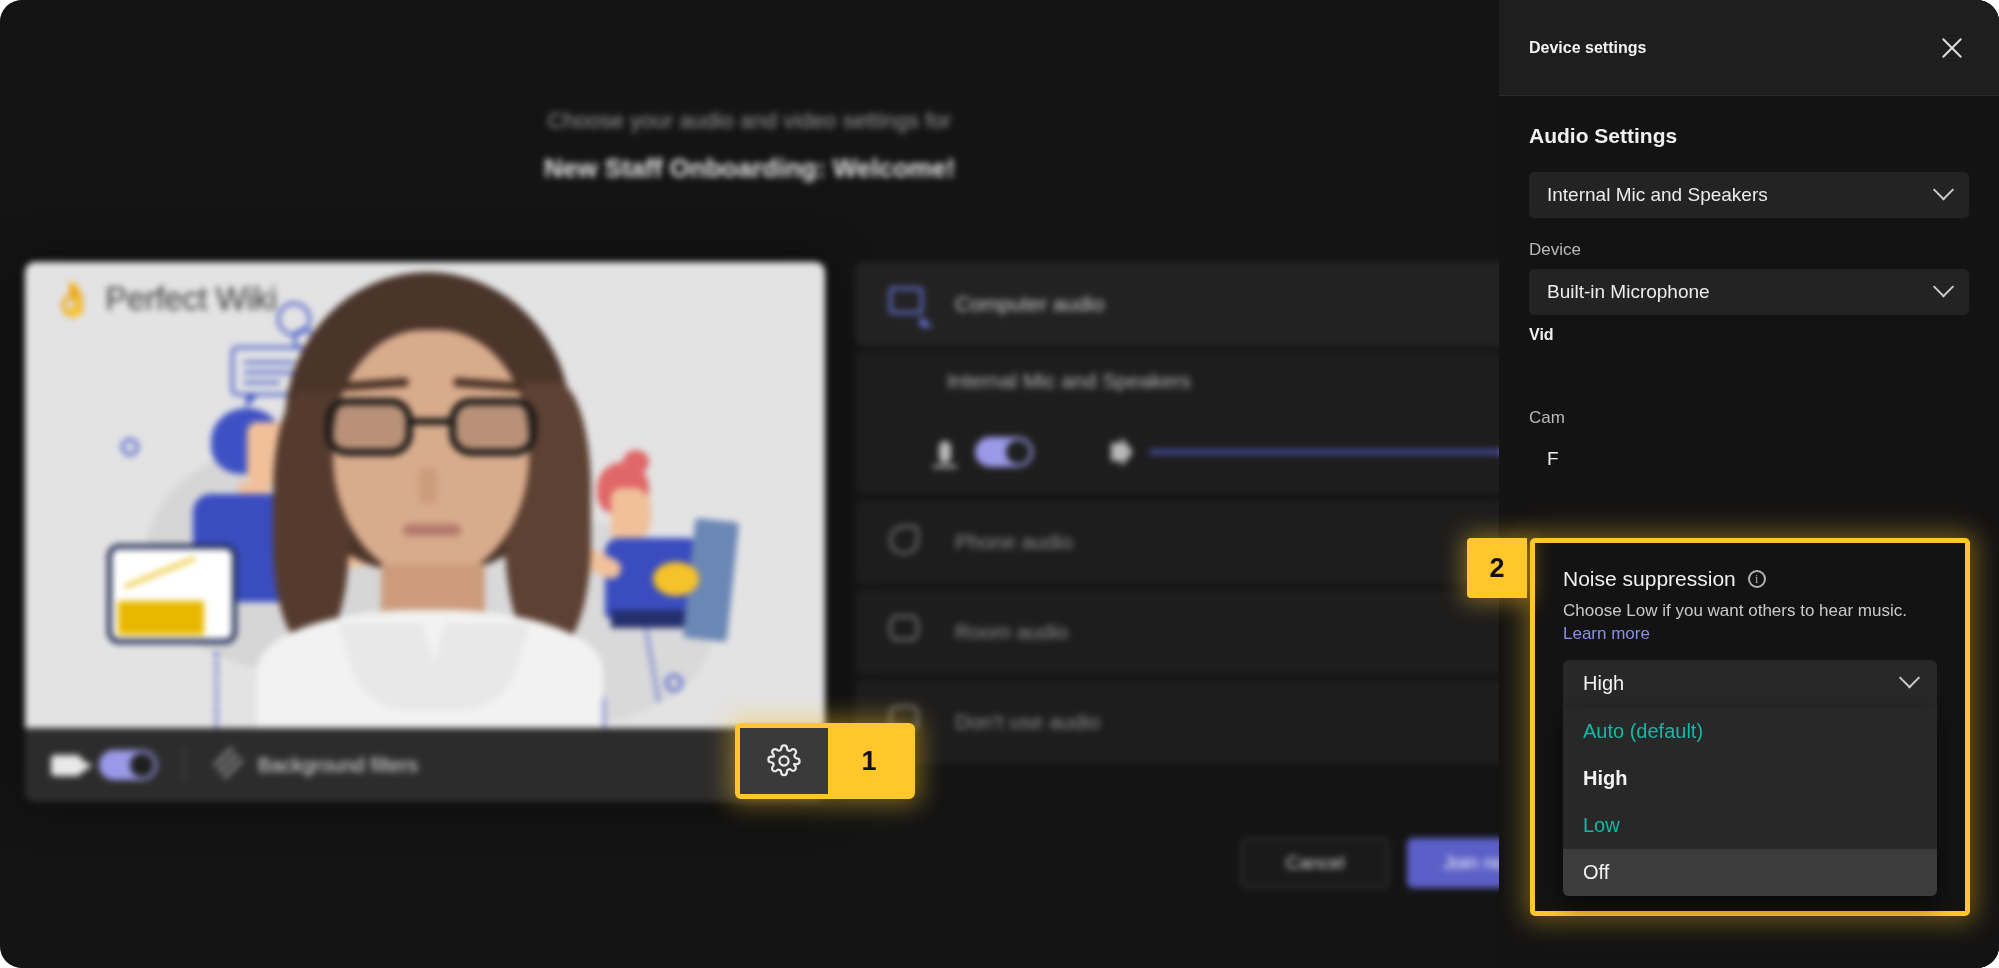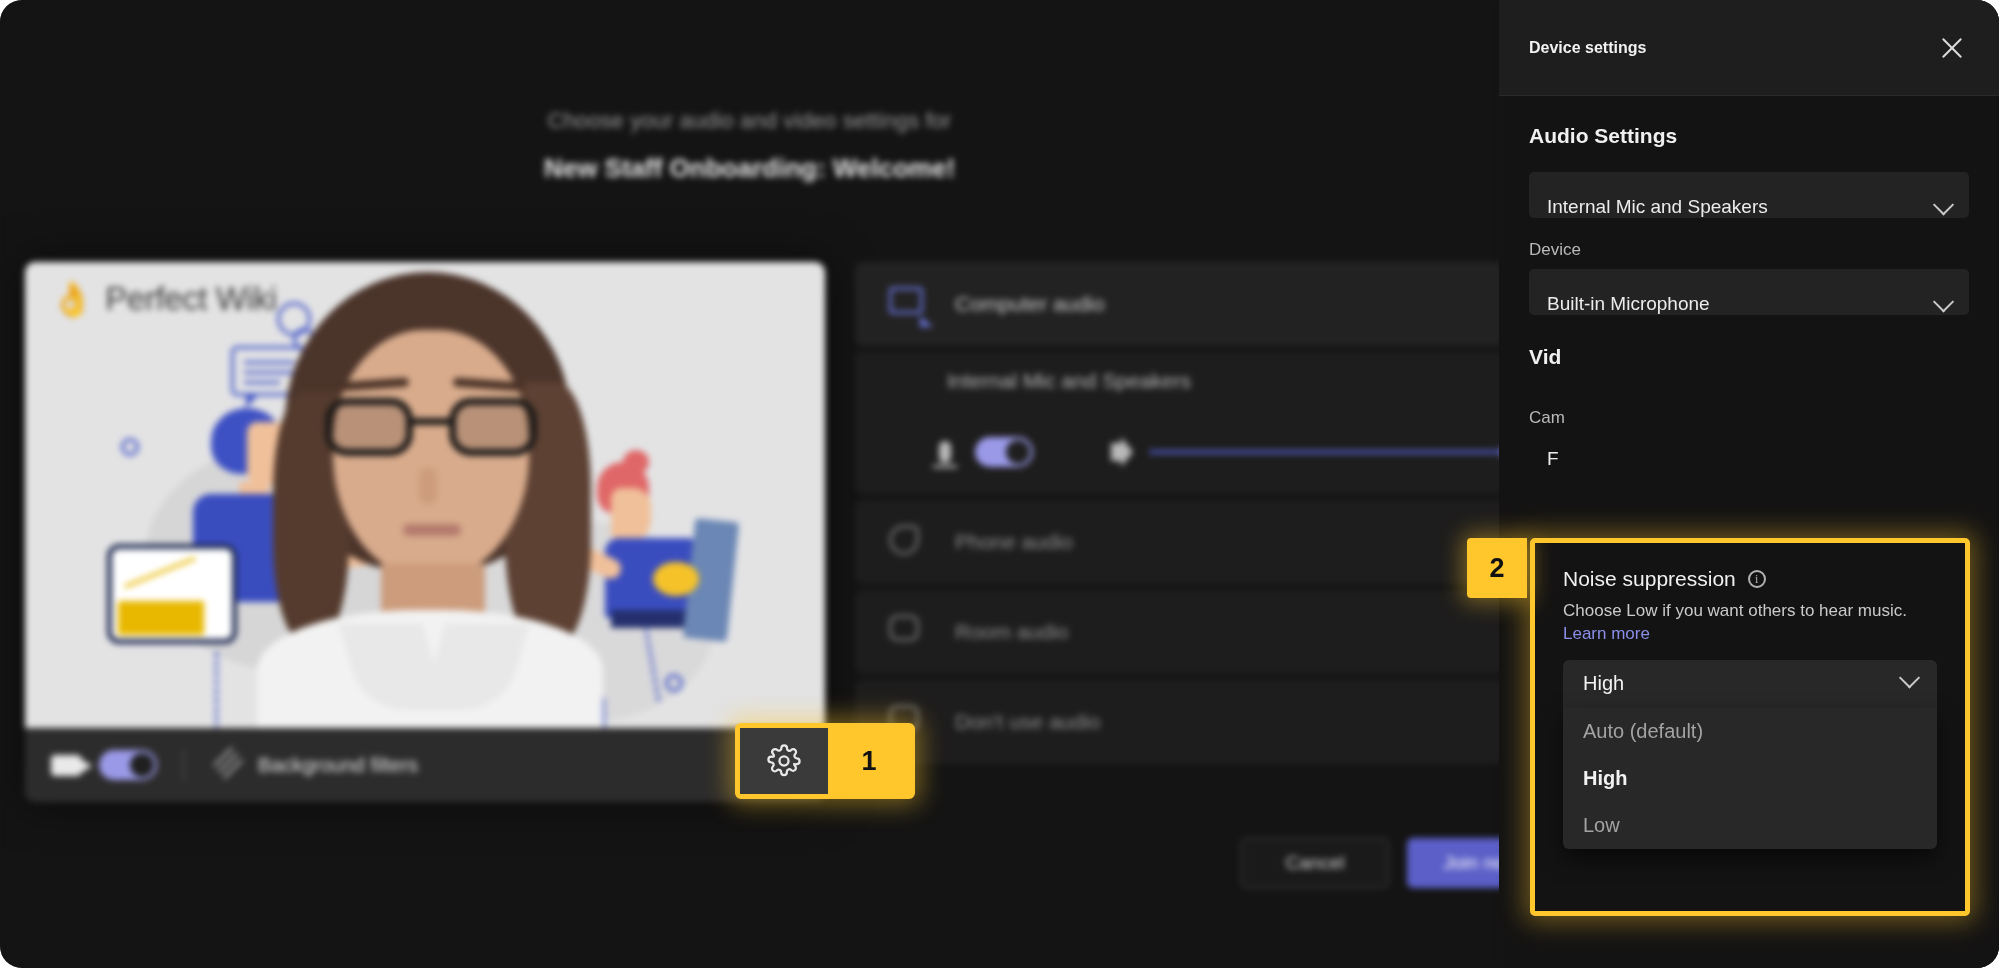--- a/index.html
+++ b/index.html
@@ -262,21 +262,21 @@
     width: 26px; height: 2px; background: #dcdcdc;
   }
   #panel-close:before { transform: rotate(45deg); }
   #panel-close:after  { transform: rotate(-45deg); }
 
   #panel-body { padding: 28px 30px 0 30px; background: #141313; height: 872px; }
   .sect-title { font-size: 21px; font-weight: bold; color: #f0f0f0; margin-bottom: 24px; }
   .fld-label { font-size: 17px; color: #b9b9b9; margin-bottom: 9px; }
   .select {
     height: 46px; background: #242323; border-radius: 5px;
-    display: flex; align-items: flex-end; justify-content: space-between;
+    display: flex; align-items: center; justify-content: space-between;
     padding: 0 18px 0 18px; margin-bottom: 22px;
   }
   .select .val { font-size: 19px; color: #ececec; }
   .chev {
     width: 15px; height: 15px; border-right: 2px solid #cacaca; border-bottom: 2px solid #cacaca;
     transform: rotate(45deg) translate(-4px,-4px);
   }
 
   
   #ns-highlight {
@@ -303,21 +303,21 @@
     margin-top: 14px; height: 48px; background: #292828; border-radius: 6px 6px 0 0;
     display:flex; align-items:center; justify-content: space-between; padding: 0 20px;
   }
   #ns-select .val { font-size: 20px; color: #f2f2f2; }
   #ns-list {
     background: #292828; border-radius: 0 0 6px 6px; overflow: hidden;
     box-shadow: 0 10px 22px rgba(0,0,0,.55);
   }
   .ns-item {
     height: 47px; display: flex; align-items: center; padding: 0 20px;
-    font-size: 20px; color: #a3a3a3;
+    font-size: 20px; color: #14b8a6;
   }
   .ns-item.bold { color: #f2f2f2; font-weight: bold; }
   .ns-item.hl { background: #3d3c3c; color: #f2f2f2; }
 
   
   .badge {
     position: absolute; z-index: 70;
     background: #ffc72c; color: #111;
     font-size: 27px; font-weight: bold;
     display: flex; align-items: center; justify-content: center;
@@ -537,21 +537,21 @@
       </div>
 
       <div class="fld-label">Device</div>
 
       <div class="select">
         <span class="val">Built-in Microphone</span>
         <span class="chev"></span>
       </div>
     </div>
 
-    <div class="behind-lbl" style="left:30px;top:345px;font-size:21px;font-weight:bold;">Vid</div>
+    <div class="behind-lbl" style="left:30px;top:326px;font-size:16px;font-weight:bold;">Vid</div>
     <div class="behind-lbl" style="left:30px;top:408px;font-size:17px;color:#b9b9b9;">Cam</div>
     <div class="behind-lbl" style="left:48px;top:448px;font-size:19px;color:#ececec;">F</div>
     <div class="chev" style="position:absolute;right:52px;top:886px;z-index:45;"></div>
   </div>
 
   <div class="badge" id="badge-2">2</div>
 
   <div id="ns-highlight">
     <div id="ns-title-row">
       <span id="ns-title">Noise suppression</span>
@@ -561,16 +561,17 @@
 
     <div id="ns-select">
       <span class="val">High</span>
       <span class="chev"></span>
     </div>
 
     <div id="ns-list">
       <div class="ns-item">Auto (default)</div>
       <div class="ns-item bold">High</div>
       <div class="ns-item">Low</div>
+      <div class="ns-item hl">Off</div>
     </div>
   </div>
 
 </div>
 
 </body></html>

